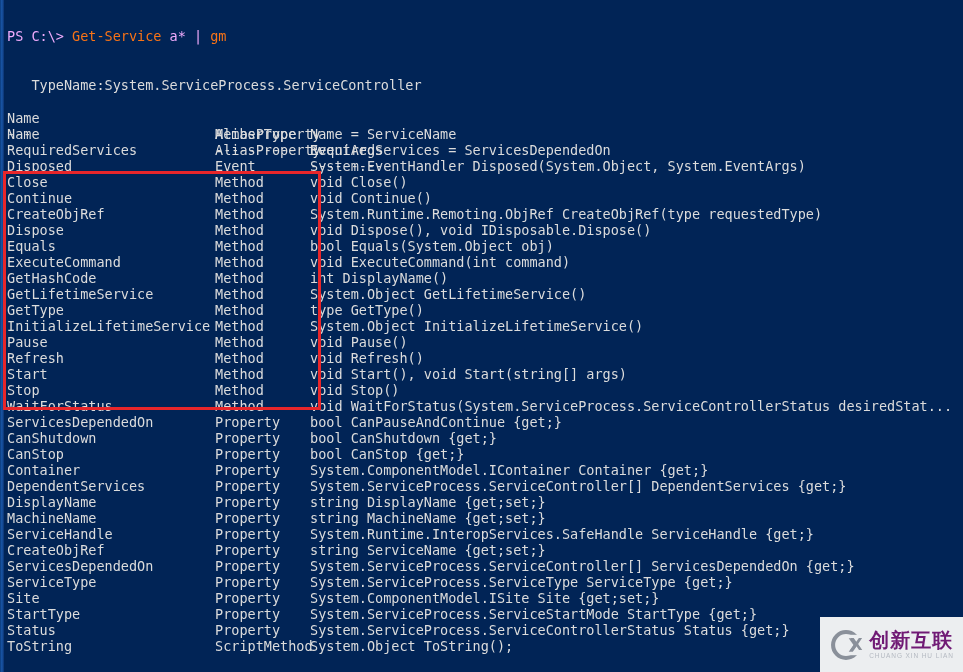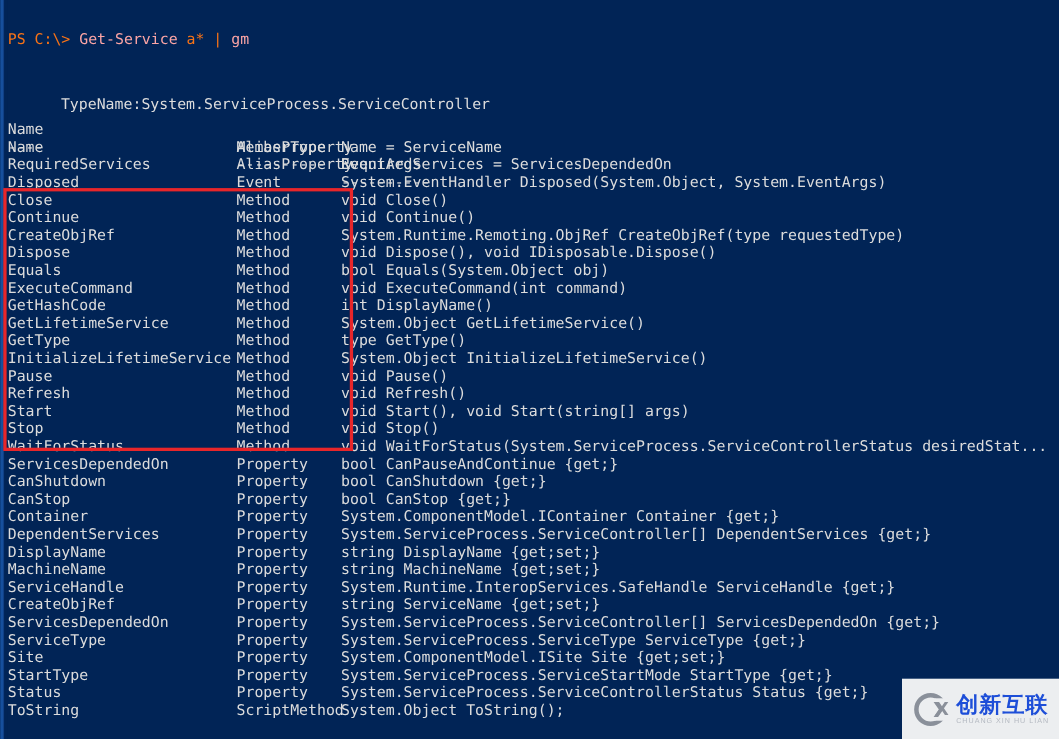--- a/index.html
+++ b/index.html
@@ -61,22 +61,22 @@
     line-height: 16px;
     height: 16px;
     letter-spacing: 0px;
     color: #e8e8e8;
   }
 
   .col-name   { position: absolute; left: 7px;   white-space: pre; }
   .col-type   { position: absolute; left: 215px; white-space: pre; }
   .col-def    { position: absolute; left: 310px; white-space: pre; }
 
-  .fg-white   { color: #f97316; }
-  .fg-yellow  { color: #fca5a5; }
+  .fg-white   { color: #f0abfc; }
+  .fg-yellow  { color: #f97316; }
   .fg-gray    { color: #dcdcdc; }
 
   
   .redbox {
     position: absolute;
     left: 3px;
     top: 171px;
     width: 318px;
     height: 239px;
     border: 3px solid #e8262a;
@@ -108,21 +108,21 @@
   .wm-text {
     display: flex;
     flex-direction: column;
     align-items: flex-start;
     line-height: 1;
   }
   .wm-cn {
     font-family: "DejaVu Sans", "Liberation Sans", sans-serif;
     font-size: 20px;
     font-weight: bold;
-    color: #1d4ed8;
+    color: #701a75;
     letter-spacing: 1px;
   }
   .wm-py {
     font-family: "Liberation Sans", sans-serif;
     font-size: 6.5px;
     color: #b4b9c1;
     letter-spacing: 0.9px;
     margin-top: 3px;
   }
 </style>
@@ -133,21 +133,21 @@
 
   <div class="left-edge"></div>
   <div class="left-edge-dark"></div>
 
   <div class="screen">
 
     <div class="line" id="prompt-line" style="top:12px;">
       <span class="col-name"><span class="fg-white">PS C:\&gt; </span><span class="fg-yellow">Get-Service</span><span class="fg-white"> a* </span><span class="fg-white">| </span><span class="fg-yellow">gm</span></span>
     </div>
 
-    <div class="line" style="top:71px;margin-left:24px;">
+    <div class="line" style="top:61px;">
       <span class="col-name fg-gray">   TypeName:System.ServiceProcess.ServiceController</span>
     </div>
 
     <div class="line" style="top:94px;">
       <span class="col-name fg-gray">Name</span>
       <span class="col-type fg-gray">MemberType</span>
       <span class="col-def fg-gray">EventArgs</span>
     </div>
 
     <div class="line" style="top:110px;">

